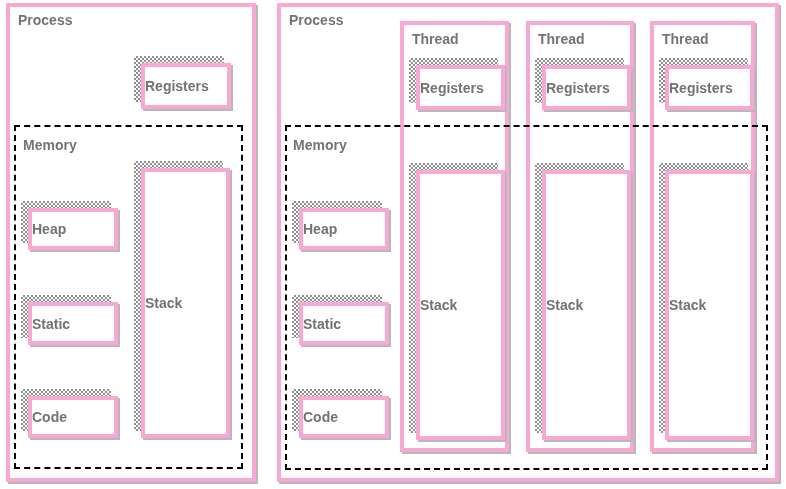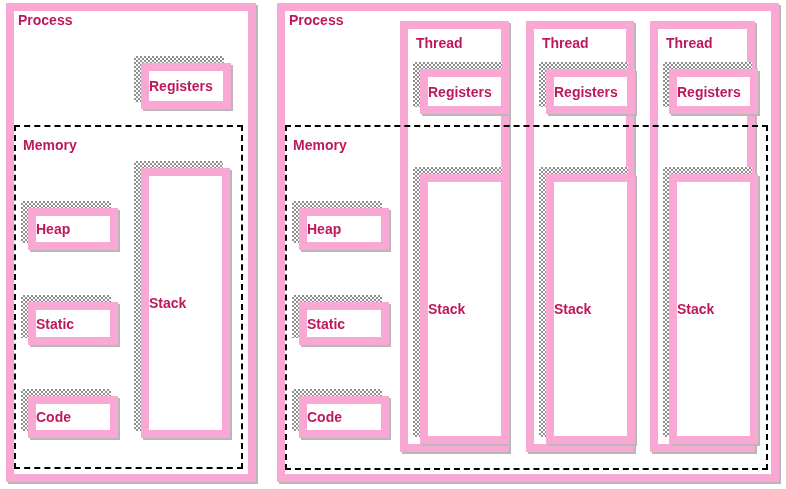--- a/index.html
+++ b/index.html
@@ -3,26 +3,26 @@
 <meta charset="utf-8">
 <style>
   html,body{margin:0;padding:0;background:#ffffff;}
   .canvas{
     position:relative;
     width:786px;height:489px;
     background:#ffffff;
     font-family:"Liberation Sans",sans-serif;
     font-weight:700;
     font-size:14px;
-    color:#be185d;
+    color:#737373;
     overflow:hidden;
   }
   .sbox{
     position:absolute;box-sizing:border-box;
-    border:8px solid #f9a8d4;background:#fff;
+    border:4px solid #f9a8d4;background:#fff;
     box-shadow:2px 2px 0 #b8b8b8;
   }
   .cbox{ 
     display:flex;align-items:center;
   }
   .hatch{
     position:absolute;box-sizing:border-box;
     background-color:#8f8f8f;
     background-image:conic-gradient(#8f8f8f 25%, #ffffff 25% 50%, #8f8f8f 50% 75%, #ffffff 75%);
     background-size:4px 4px;

